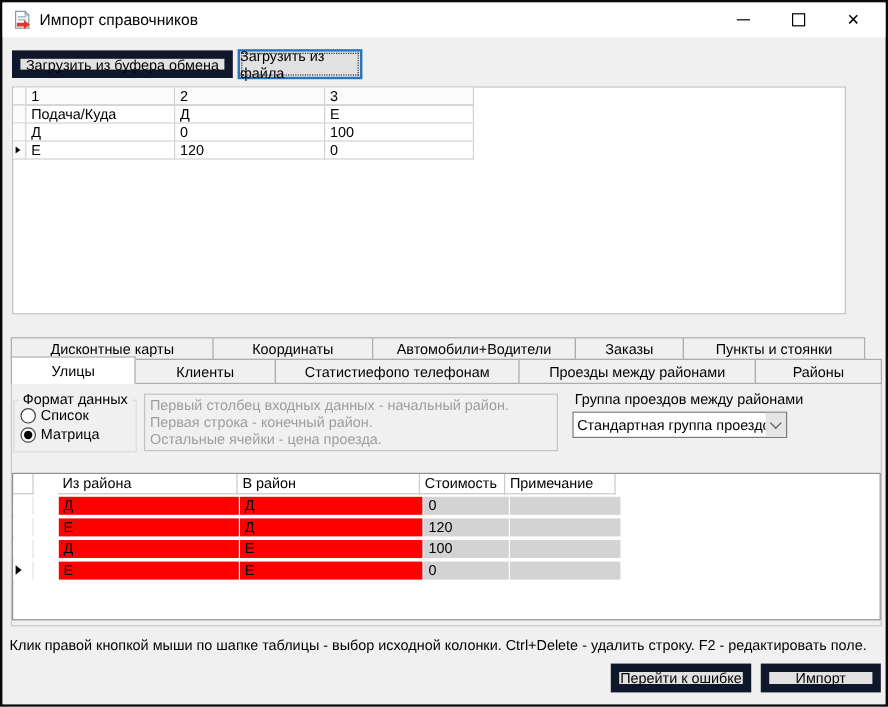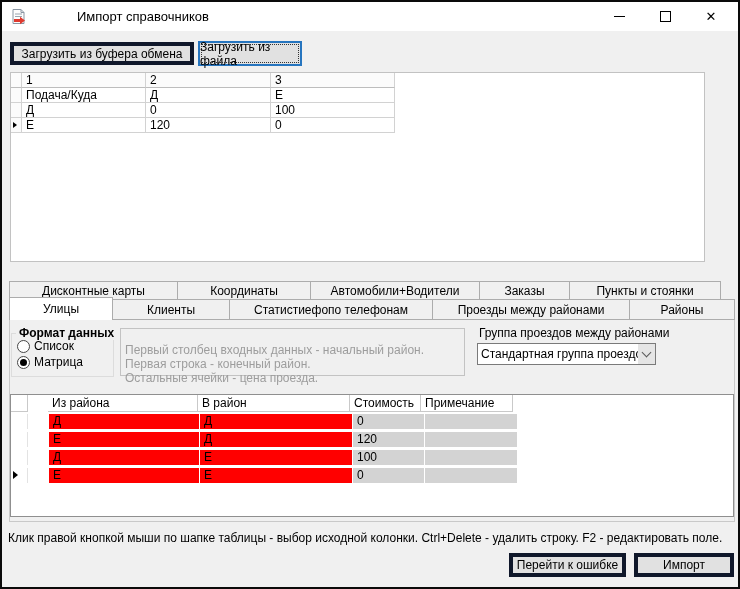--- a/index.html
+++ b/index.html
@@ -5,28 +5,28 @@
   html,body{margin:0;padding:0;background:#777;}
   .window{
     position:relative;width:740px;height:589px;box-sizing:border-box;
     background:#f0f0f0;border:2px solid #0a0a0a;overflow:hidden;
     font-family:"Liberation Sans",sans-serif;color:#000;
     -webkit-font-smoothing:antialiased;
   }
   
   .titlebar{position:absolute;top:0;left:0;width:736px;height:29px;background:#fff;}
   .title-icon{position:absolute;left:8px;top:6px;width:17px;height:17px;}
-  .title-text{position:absolute;left:31px;top:0;height:29px;line-height:29px;font-size:13px;margin-left:44px;}
+  .title-text{position:absolute;left:31px;top:0;height:29px;line-height:29px;font-size:13px;}
   .winctl{position:absolute;top:0;height:29px;width:46px;display:flex;align-items:center;justify-content:center;}
   .ctl-min{right:96px;} .ctl-max{right:50px;} .ctl-close{right:4px;}
   .glyph-min{width:11px;height:1px;background:#000;}
   .glyph-max{width:9px;height:9px;border:1px solid #000;}
   .glyph-close{font-size:13px;line-height:13px;}
   
-  .btn{position:absolute;box-sizing:border-box;background:#e1e1e1;border:4px solid #0f172a;
+  .btn{position:absolute;box-sizing:border-box;background:#e1e1e1;border:7px solid #0f172a;
        font-size:12px;display:flex;align-items:center;justify-content:center;cursor:default;}
   .btn-clip{left:8px;top:40px;width:184px;height:23px;}
   .btn-file{left:196px;top:39px;width:104px;height:25px;border:2px solid #2675bf;outline:1px dotted #333;outline-offset:-4px;}
   
   .sg{position:absolute;left:8px;top:70px;width:695px;height:190px;box-sizing:border-box;
       background:#fff;border:1px solid #c2c2c2;}
   .sg-row{display:flex;height:15px;}
   .sg-cell{box-sizing:border-box;border-right:1px solid #d2d2d2;border-bottom:1px solid #d2d2d2;
       font-size:12px;line-height:14px;padding-left:4px;overflow:hidden;white-space:nowrap;}
   .sg-rowhead{width:11px;padding-left:0;background:#fbfbfb;position:relative;}
@@ -41,29 +41,29 @@
   .tabr2{top:297px;height:21px;}
   .t1a{left:7px;width:169px;} .t1b{left:175px;width:134px;} .t1c{left:308px;width:170px;}
   .t1d{left:477px;width:91px;} .t1e{left:567px;width:152px;}
   .t2b{left:110px;width:118px;} .t2c{left:227px;width:204px;}
   .t2d{left:430px;width:198px;} .t2e{left:627px;width:106px;}
   .tab-active{left:7px;width:104px;top:295px;height:23px;background:#fff;border-bottom:none;z-index:3;}
   .tabpage{position:absolute;left:7px;top:317px;width:726px;height:203px;box-sizing:border-box;
       border:1px solid #c9c9c9;background:#f0f0f0;}
   
   .groupbox{position:absolute;left:9px;top:331px;width:101px;height:42px;border:1px solid #dcdcdc;}
-  .groupbox-title{position:absolute;left:4px;top:-8px;background:#f0f0f0;padding:0 3px;font-size:12px;white-space:nowrap;font-weight:bold;}
+  .groupbox-title{position:absolute;left:4px;top:-8px;background:#f0f0f0;padding:0 3px;font-size:12px;white-space:nowrap;}
   .radio-row{position:absolute;left:5px;display:flex;align-items:center;font-size:12px;}
   .radio-1{top:5px;} .radio-2{top:21px;}
   .radio{width:11px;height:11px;border:1px solid #464646;border-radius:50%;background:#fff;
       margin-right:4px;position:relative;flex:0 0 auto;}
   .radio.checked::after{content:"";position:absolute;left:2px;top:2px;width:7px;height:7px;border-radius:50%;background:#000;}
   
   .hintbox{position:absolute;left:118px;top:326px;width:345px;height:48px;box-sizing:border-box;
-      border:1px solid #c3c3c3;padding:14px 4px;color:#9d9d9d;font-size:12px;line-height:14px;}
+      border:1px solid #c3c3c3;padding:2px 4px;color:#9d9d9d;font-size:12px;line-height:14px;}
   
   .combo-label{position:absolute;left:477px;top:324px;font-size:12px;}
   .combo{position:absolute;left:475px;top:341px;width:179px;height:22px;box-sizing:border-box;
       border:1px solid #7a7a7a;background:#fff;}
   .combo-value{position:absolute;left:3px;top:0;right:17px;height:20px;line-height:20px;
       font-size:12px;white-space:nowrap;overflow:hidden;}
   .combo-arrow{position:absolute;right:0;top:0;width:17px;height:20px;background:#e5e5e5;
       display:flex;align-items:center;justify-content:center;}
   .chev{width:6px;height:6px;border-right:1px solid #5a5a5a;border-bottom:1px solid #5a5a5a;
       transform:rotate(45deg);margin-top:-3px;}

